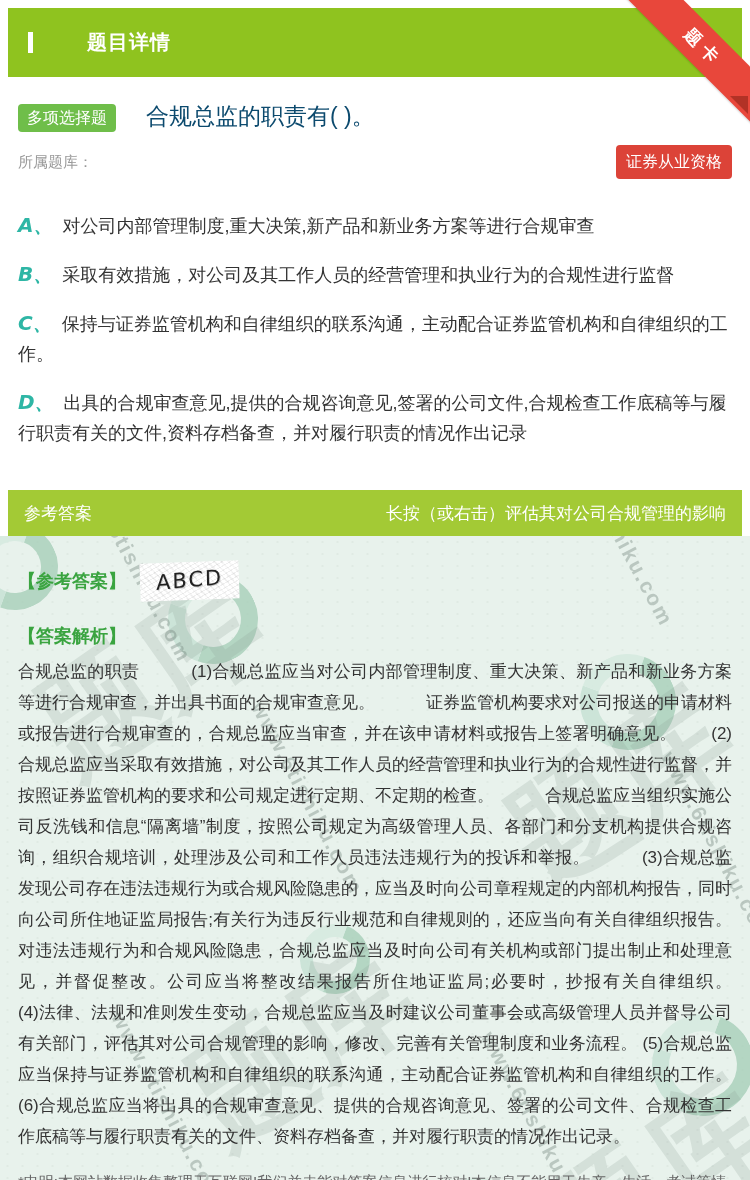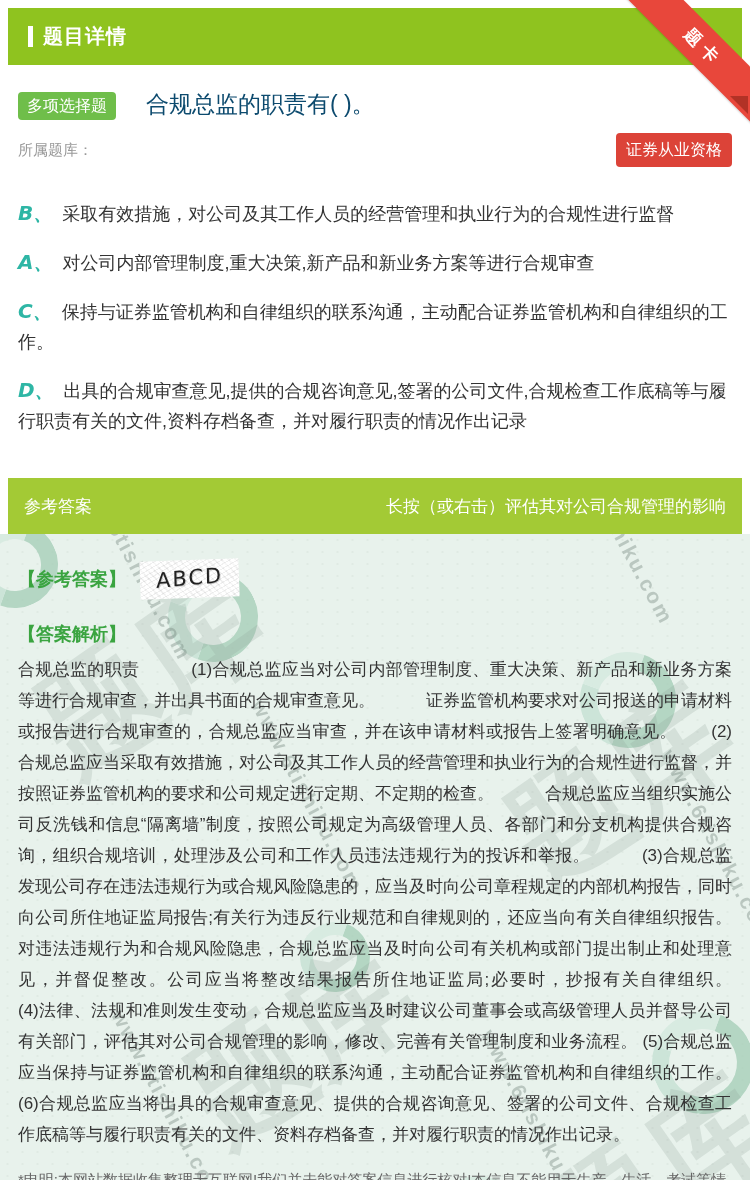--- a/index.html
+++ b/index.html
@@ -4,22 +4,22 @@
 <style>
   html,body{margin:0;padding:0;}
   body{
     width:750px;height:1180px;position:relative;overflow:hidden;
     background:#ffffff;
     font-family:"Liberation Sans","DejaVu Sans",sans-serif;
     color:#333;
   }
   
   .green-header{
-    margin:8px 8px 0 8px;height:57px;background:#8fc31f;
-    display:flex;align-items:center;padding-left:20px;box-sizing:border-box;
+    margin:8px 8px 0 8px;height:69px;background:#8fc31f;
+    display:flex;align-items:center;padding-left:20px;box-sizing:border-box;gap:44px;
   }
   .title-tick{width:5px;height:21px;background:#fff;margin-right:10px;}
   .page-title{font-size:20px;font-weight:bold;color:#fff;letter-spacing:1px;}
   
   .ribbon-clip{position:absolute;top:0;right:0;width:132px;height:132px;overflow:hidden;z-index:30;}
   .ribbon{
     position:absolute;top:28px;right:-46px;width:185px;
     transform:rotate(45deg);background:#e8473b;color:#fff;
     text-align:center;font-size:17px;font-weight:bold;letter-spacing:6px;
     padding:8px 0;box-shadow:0 1px 2px rgba(0,0,0,.15);
@@ -41,21 +41,21 @@
   }
   
   .options{padding:16px 18px 24px 18px;}
   .option{font-size:18px;color:#333;line-height:30px;margin-top:15px;}
   .opt-letter{
     color:#2eb6a5;font-style:italic;font-weight:bold;font-size:20px;
     margin-right:9px;font-family:"DejaVu Sans","Liberation Sans",sans-serif;
   }
   
   .answer-bar{
-    margin:0 8px;height:56px;background:#a3ca35;color:#fff;
+    margin:0 8px;height:46px;background:#a3ca35;color:#fff;
     display:flex;justify-content:space-between;align-items:center;
     padding:0 16px;box-sizing:border-box;font-size:17px;
   }
   
   .answer-section{
     position:relative;background:#e8f2ec;overflow:hidden;
     min-height:651px;padding:26px 18px 0 18px;box-sizing:border-box;
     background-image:radial-gradient(rgba(70,100,80,.055) 1px,transparent 1.3px);
     background-size:15px 12px;
   }
@@ -139,22 +139,22 @@
     <span class="badge-green">多项选择题</span>
     <span class="q-title">合规总监的职责有( )。</span>
   </div>
   <div class="bank-row">
     <span>所属题库：</span>
     <span class="badge-red">证券从业资格</span>
   </div>
 </div>
 
 <div class="options">
+  <p class="option"><span class="opt-letter">A、</span><span>对公司内部管理制度,重大决策,新产品和新业务方案等进行合规审查</span></p>
   <p class="option"><span class="opt-letter">B、</span><span>采取有效措施，对公司及其工作人员的经营管理和执业行为的合规性进行监督</span></p>
-  <p class="option"><span class="opt-letter">A、</span><span>对公司内部管理制度,重大决策,新产品和新业务方案等进行合规审查</span></p>
   <p class="option"><span class="opt-letter">C、</span><span>保持与证券监管机构和自律组织的联系沟通，主动配合证券监管机构和自律组织的工作。</span></p>
   <p class="option"><span class="opt-letter">D、</span><span>出具的合规审查意见,提供的合规咨询意见,签署的公司文件,合规检查工作底稿等与履行职责有关的文件,资料存档备查，并对履行职责的情况作出记录</span></p>
 </div>
 
 <div class="answer-bar">
   <span>参考答案</span>
   <span>长按（或右击）评估其对公司合规管理的影响</span>
 </div>
 
 <div class="answer-section">

